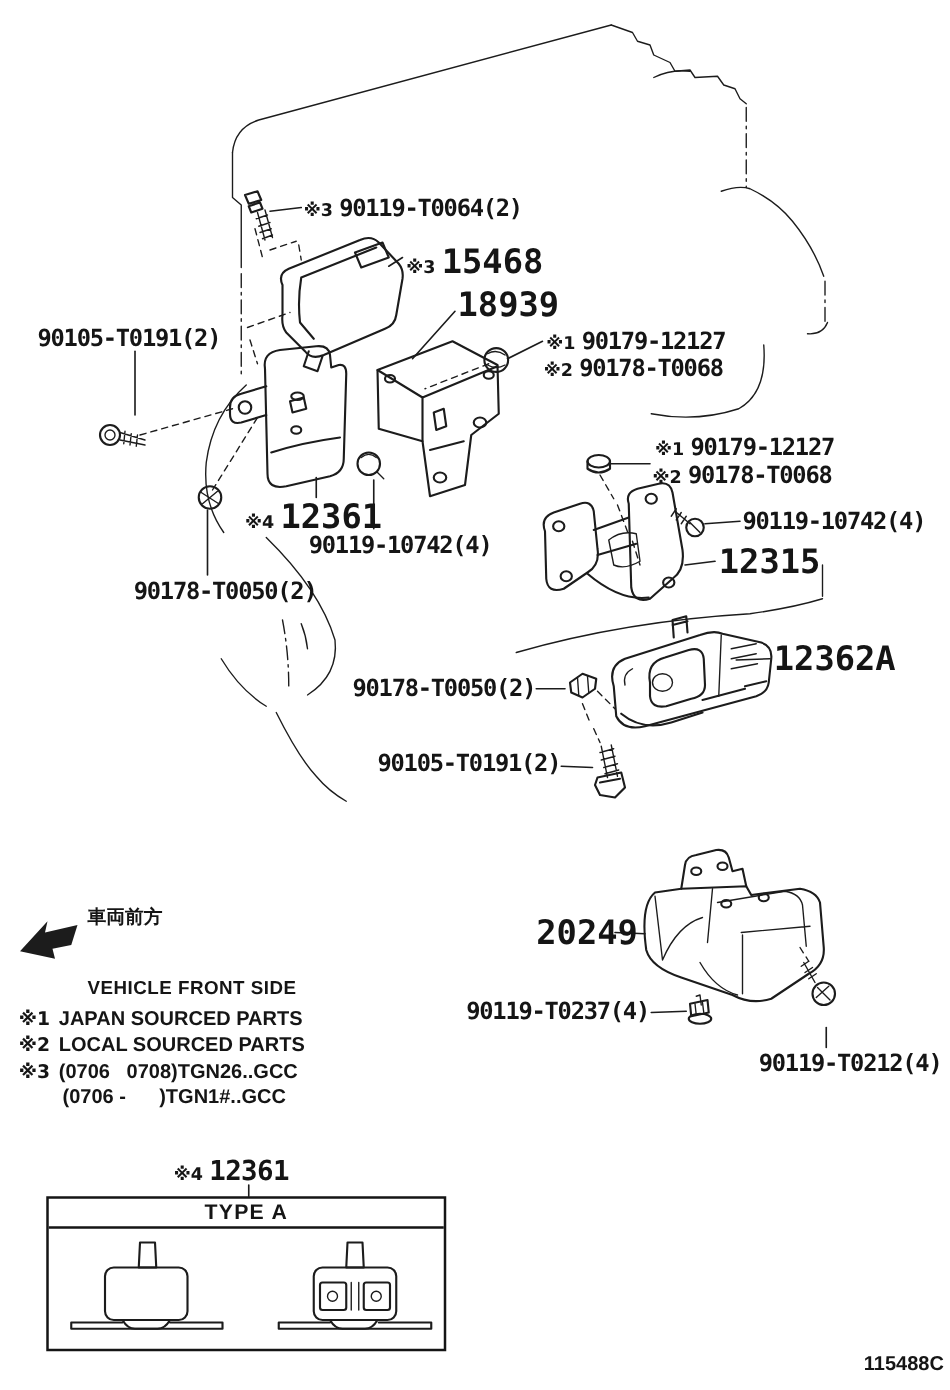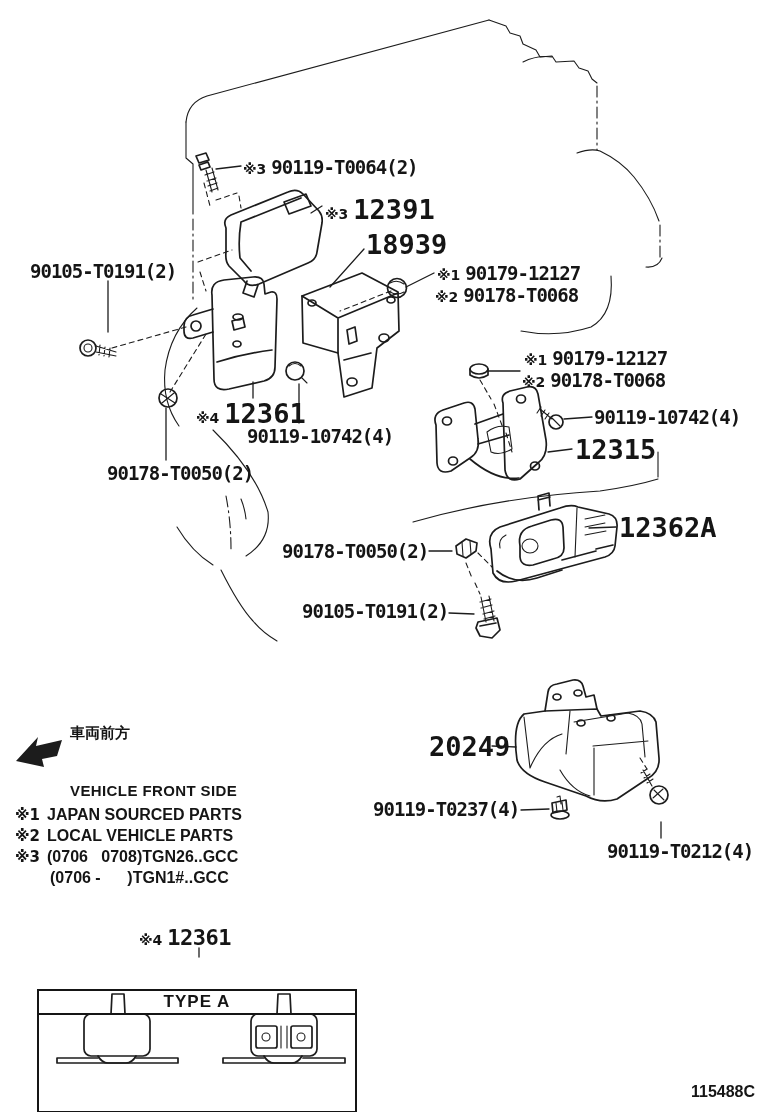--- a/index.html
+++ b/index.html
@@ -17,21 +17,21 @@
   .pfx:empty{display:none}
   .lbl.s .num{font:bold 19px "DejaVu Sans Mono",monospace;letter-spacing:-1px}
   .lbl.l .num{font:bold 27px "DejaVu Sans Mono",monospace;letter-spacing:0}
   .lbl.m .num{font:bold 22px "DejaVu Sans Mono",monospace;letter-spacing:-0.5px}
   .note{position:absolute;display:flex;gap:7px;align-items:baseline;
         font:bold 16px "Liberation Sans",sans-serif;white-space:pre}
   .note .npfx{font:bold 15px "DejaVu Sans",sans-serif}
   .fsjp{position:absolute;left:70px;top:724px;font:bold 15px "DejaVu Sans",sans-serif}
   .fsen{position:absolute;left:70px;top:782px;font:bold 15px "Liberation Sans",sans-serif;letter-spacing:.4px}
   .doc{position:absolute;left:691px;top:1083px;font:bold 16px "Liberation Sans",sans-serif}
-  .ttable{position:absolute;left:37px;top:989px;width:316px;height:120px;border:2.5px solid #151515}
+  .ttable{position:absolute;left:37px;top:957px;width:316px;height:120px;border:2.5px solid #151515}
   .thead{display:flex;height:22px;border-bottom:2.5px solid #151515}
   .tcell{flex:1;display:flex;align-items:center;justify-content:center;
          font:bold 17px "Liberation Sans",sans-serif;letter-spacing:1px}
   .tcell + .tcell{border-left:2.5px solid #151515}
 </style>
 </head>
 <body>
 
 <div class="stage">
 
@@ -217,21 +217,21 @@
     <path class="ln" d="M264,1056 q4,7 10,7 h18 q6,0 10,-7"></path>
   </g>
 </svg>
 
   <div class="lbl s" style="left:243px;top:156px">
       <span class="pfx">※3</span>
       <span class="num">90119-T0064(2)</span>
     </div>
   <div class="lbl l" style="left:325px;top:194px">
       <span class="pfx">※3</span>
-      <span class="num">12391</span>
+      <span class="num">15468</span>
     </div>
   <div class="lbl l" style="left:366px;top:229px">
       <span class="num">18939</span>
     </div>
   <div class="lbl s" style="left:437px;top:262px">
       <span class="pfx">※1</span>
       <span class="num">90179-12127</span>
     </div>
   <div class="lbl s" style="left:435px;top:284px">
       <span class="pfx">※2</span>
@@ -280,21 +280,21 @@
       <span class="num">90119-T0237(4)</span>
     </div>
   <div class="lbl s" style="left:607px;top:840px">
       <span class="num">90119-T0212(4)</span>
     </div>
 
   <div class="fsjp">車両前方</div>
   <div class="fsen">VEHICLE FRONT SIDE</div>
 
   <div class="note" style="left:15px;top:806px"><span class="npfx">※1</span><span>JAPAN SOURCED PARTS</span></div>
-  <div class="note" style="left:15px;top:827px"><span class="npfx">※2</span><span>LOCAL VEHICLE PARTS</span></div>
+  <div class="note" style="left:15px;top:827px"><span class="npfx">※2</span><span>LOCAL SOURCED PARTS</span></div>
   <div class="note" style="left:15px;top:848px"><span class="npfx">※3</span><span>(0706   0708)TGN26..GCC</span></div>
   <div class="note" style="left:43px;top:869px"><span class="npfx"></span><span>(0706 -      )TGN1#..GCC</span></div>
 
   <div class="lbl m" style="left:139px;top:925px">
       <span class="pfx">※4</span>
       <span class="num">12361</span>
     </div>
   <div class="ttable">
     <div class="thead">
       <div class="tcell">TYPE A</div>

